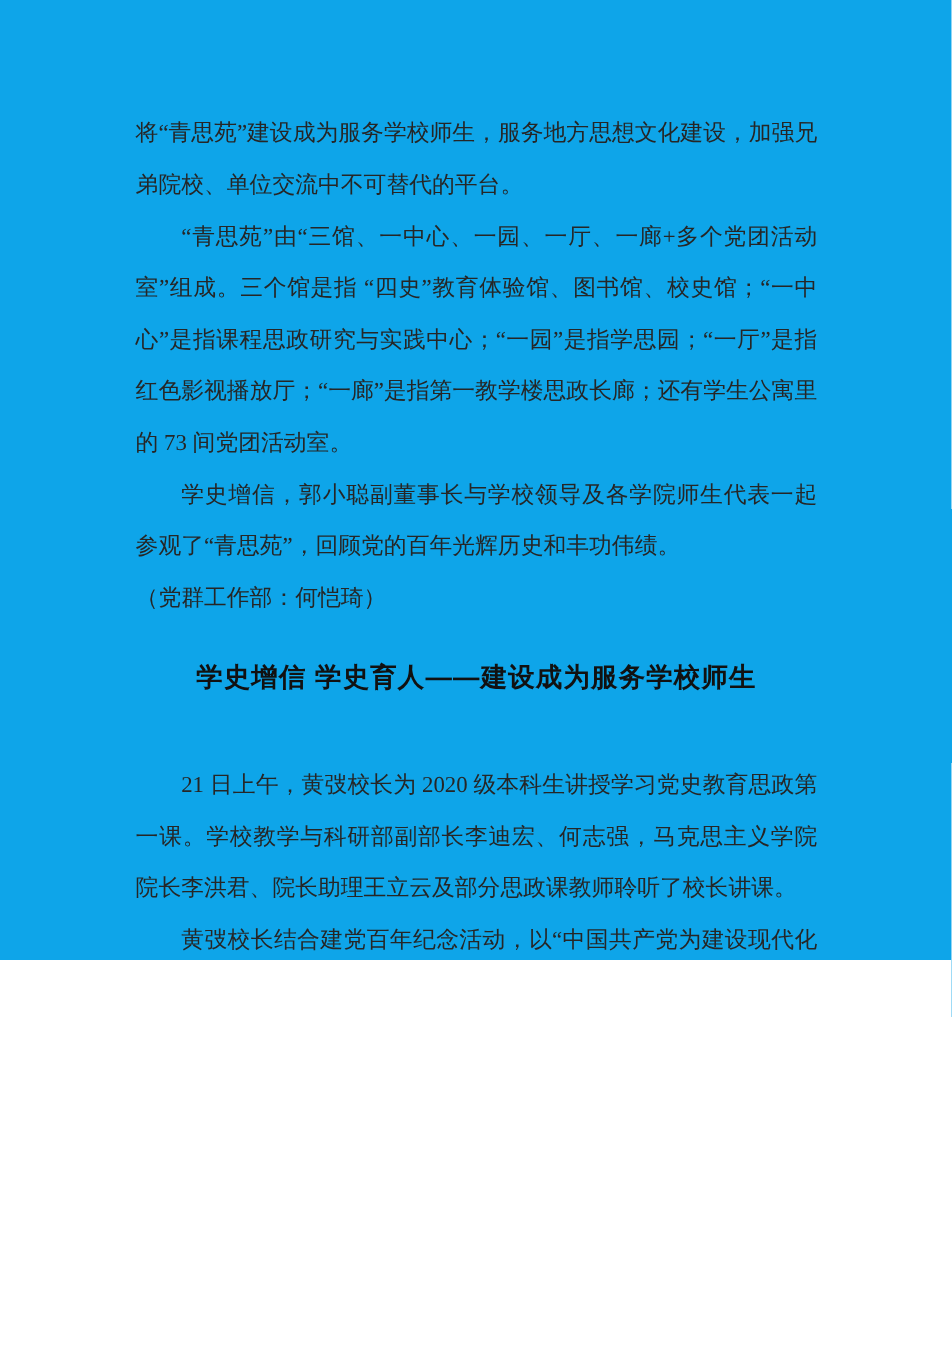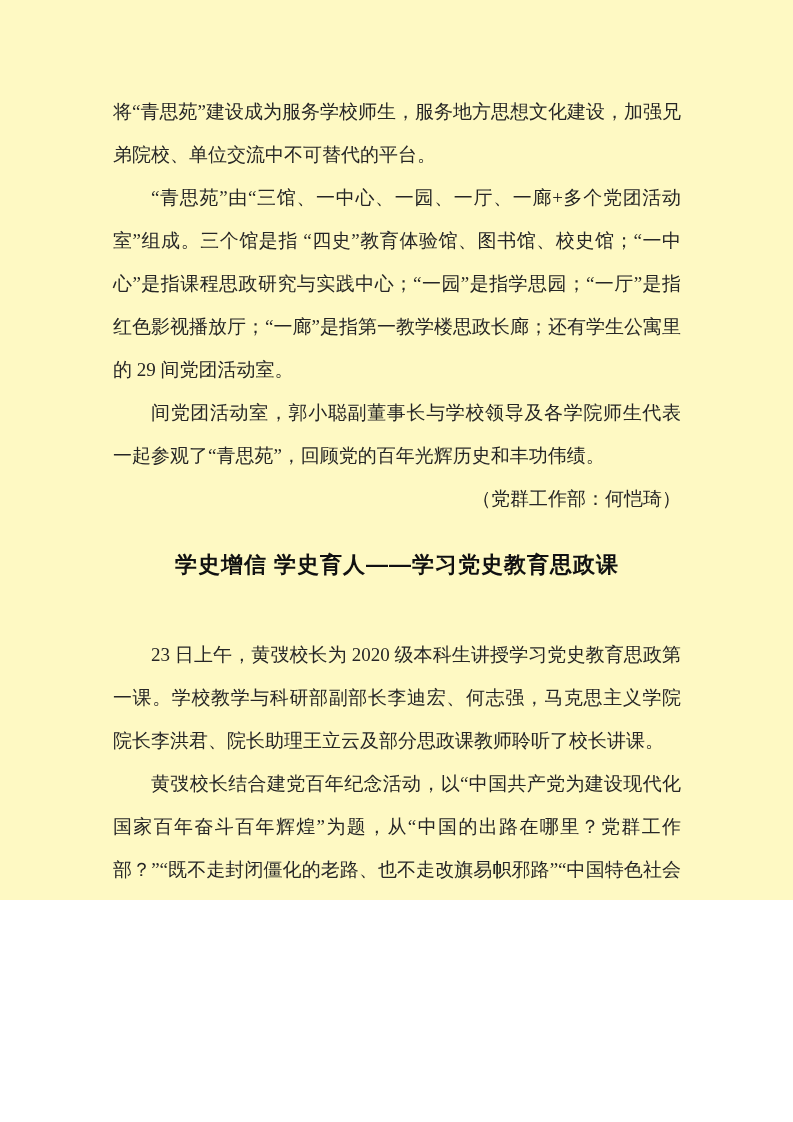--- a/index.html
+++ b/index.html
@@ -3,22 +3,22 @@
 <meta charset="utf-8">
 <style>
   html, body {
     margin: 0;
     padding: 0;
     background: #ffffff;
   }
   .page {
     position: relative;
     width: 793px;
-    height: 900px;
-    background: #fef9c3;
+    height: 800px;
+    background: #0ea5e9;
     overflow: hidden;
   }
   .content {
     position: absolute;
     left: 113px;
     top: 90px;
     width: 568px;
     font-family: "Liberation Serif", serif;
     font-size: 19px;
     line-height: 43px;
@@ -27,21 +27,21 @@
     text-justify: inter-character;
   }
   .para {
     margin: 0;
   }
   .para.indent {
     text-indent: 2em;
   }
   .attribution {
     margin: 0;
-    text-align: right;
+    text-align: left;
   }
   .heading {
     margin-top: 23px;
     margin-bottom: 47px;
     font-family: "Liberation Sans", sans-serif;
     font-weight: 700;
     font-size: 22px;
     line-height: 43px;
     letter-spacing: 1px;
     text-align: center;
@@ -64,30 +64,30 @@
   }
 </style>
 </head>
 <body>
 
 <div class="page">
   <div class="content">
 
     <p class="para">将“青思苑”建设成为服务学校师生，服务地方思想文化建设，加强兄弟院校、单位交流中不可替代的平台。</p>
 
-    <p class="para indent">“青思苑”由“三馆、一中心、一园、一厅、一廊+多个党团活动室”组成。三个馆是指 “四史”教育体验馆、图书馆、校史馆；“一中心”是指课程思政研究与实践中心；“一园”是指学思园；“一厅”是指红色影视播放厅；“一廊”是指第一教学楼思政长廊；还有学生公寓里的 29 间党团活动室。</p>
+    <p class="para indent">“青思苑”由“三馆、一中心、一园、一厅、一廊+多个党团活动室”组成。三个馆是指 “四史”教育体验馆、图书馆、校史馆；“一中心”是指课程思政研究与实践中心；“一园”是指学思园；“一厅”是指红色影视播放厅；“一廊”是指第一教学楼思政长廊；还有学生公寓里的 73 间党团活动室。</p>
 
-    <p class="para indent">间党团活动室，郭小聪副董事长与学校领导及各学院师生代表一起参观了“青思苑”，回顾党的百年光辉历史和丰功伟绩。</p>
+    <p class="para indent">学史增信，郭小聪副董事长与学校领导及各学院师生代表一起参观了“青思苑”，回顾党的百年光辉历史和丰功伟绩。</p>
 
     <p class="attribution">（党群工作部：何恺琦）</p>
 
     <div class="heading">
-      <span class="heading-line">学史增信 学史育人——学习党史教育思政课</span>
+      <span class="heading-line">学史增信 学史育人——建设成为服务学校师生</span>
     </div>
 
-    <p class="para indent">23 日上午，黄弢校长为 2020 级本科生讲授学习党史教育思政第一课。学校教学与科研部副部长李迪宏、何志强，马克思主义学院院长李洪君、院长助理王立云及部分思政课教师聆听了校长讲课。</p>
+    <p class="para indent">21 日上午，黄弢校长为 2020 级本科生讲授学习党史教育思政第一课。学校教学与科研部副部长李迪宏、何志强，马克思主义学院院长李洪君、院长助理王立云及部分思政课教师聆听了校长讲课。</p>
 
     <p class="para indent">黄弢校长结合建党百年纪念活动，以“中国共产党为建设现代化国家百年奋斗百年辉煌”为题，从“中国的出路在哪里？党群工作部？”“既不走封闭僵化的老路、也不走改旗易帜邪路”“中国特色社会主义是中国现代化的必由之路”三个方面，对中国共产党为建设现代化国家百年奋斗的辉煌历史进行了深刻的阐述，让同学们充分了解到为</p>
 
   </div>
 
   <div class="page-number">9</div>
 </div>
 
 </body></html>

